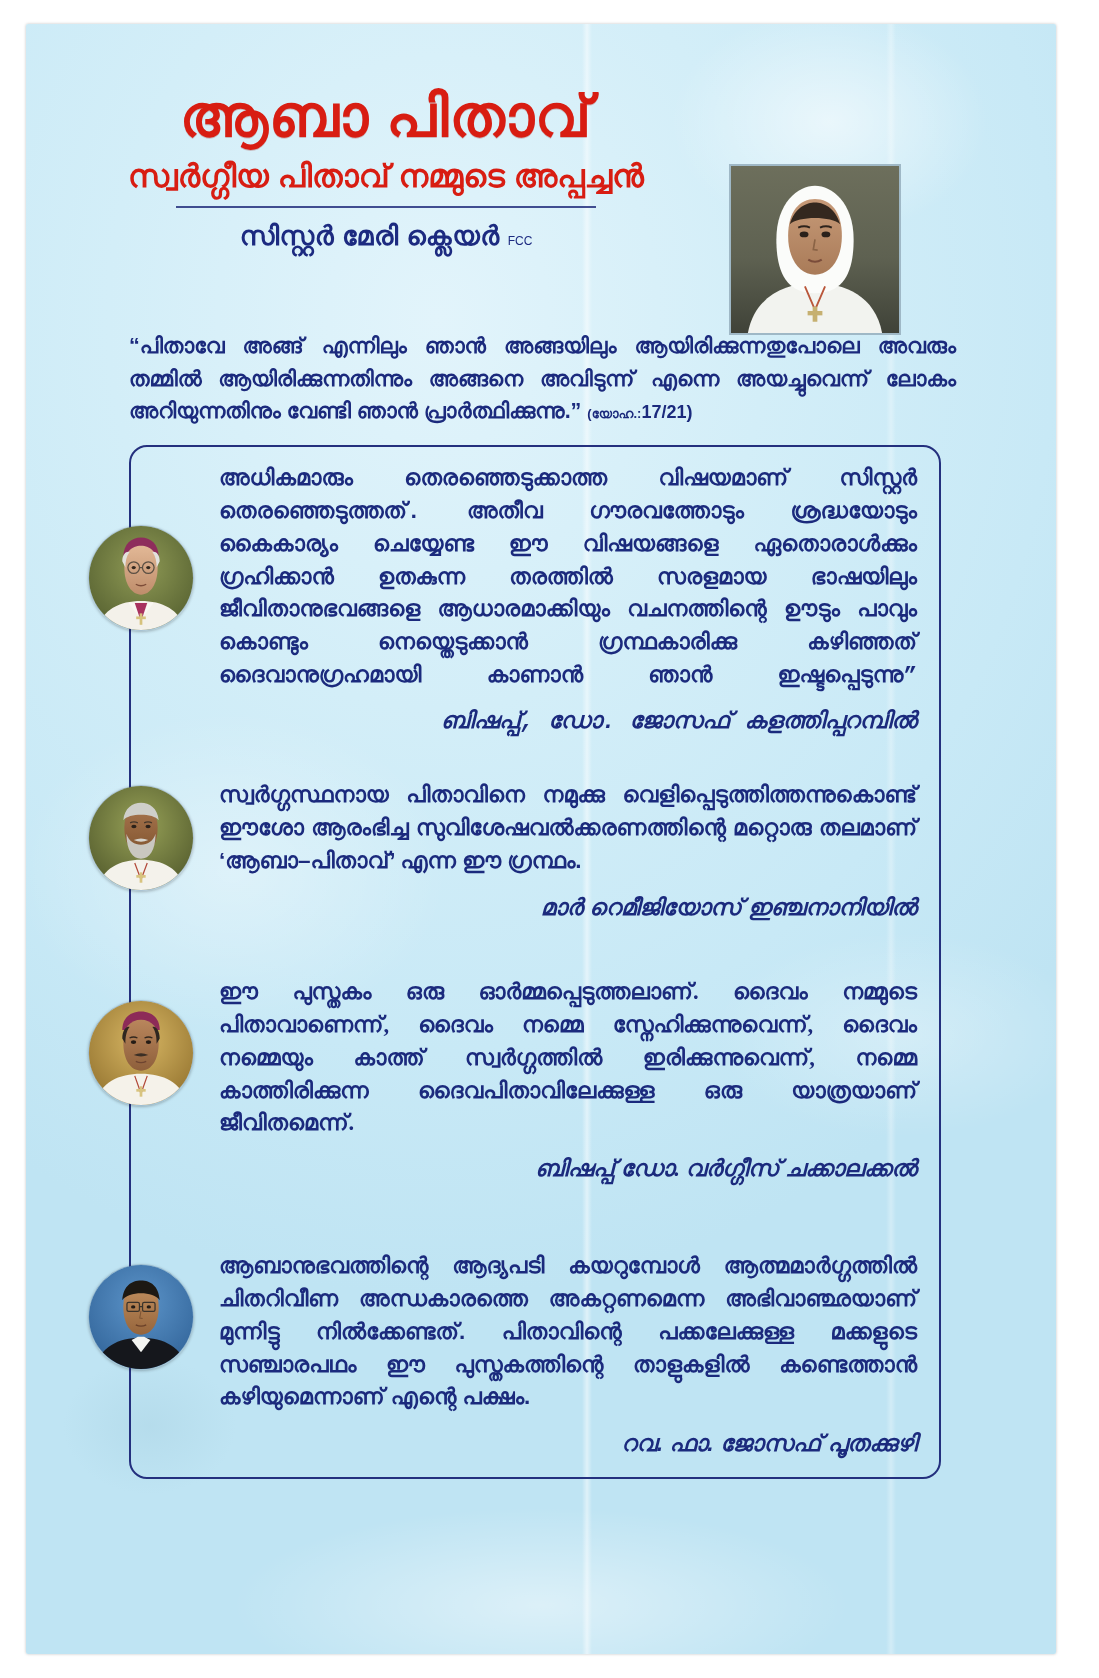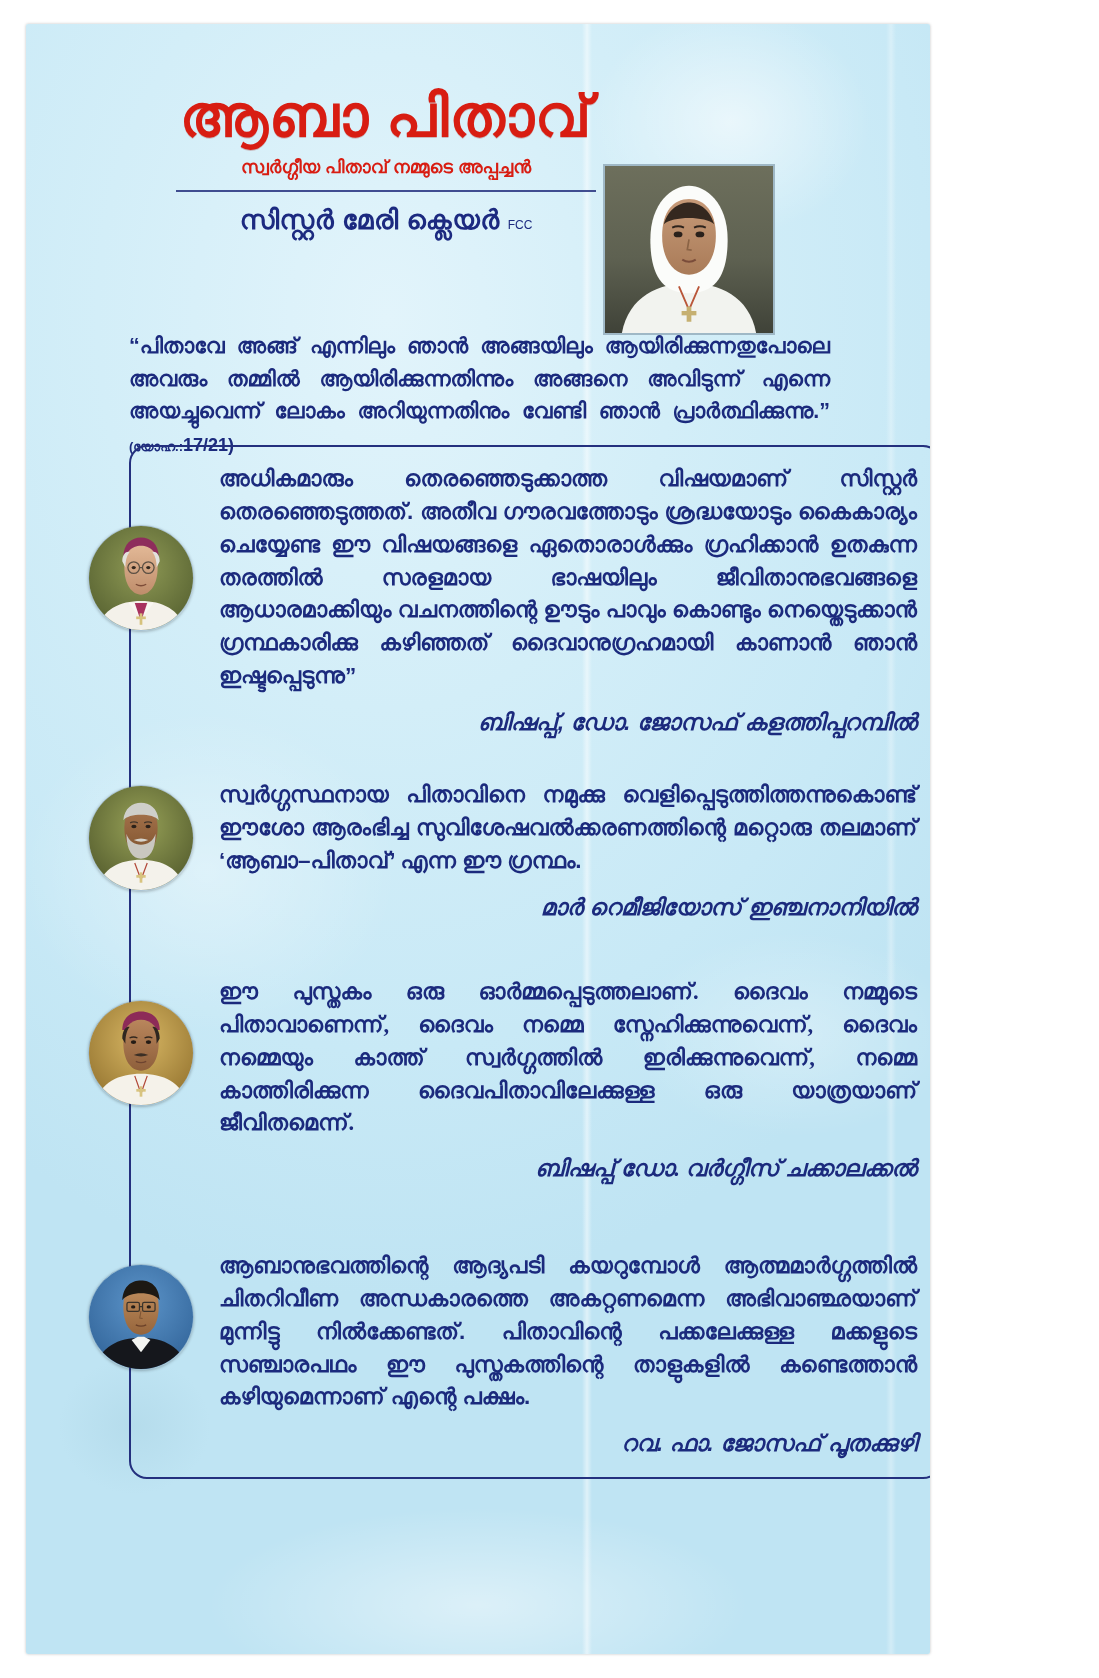--- a/index.html
+++ b/index.html
@@ -17,21 +17,21 @@
     height: 1678px;
     background: #ffffff;
     overflow: hidden;
   }
 
   
   .cover {
     position: absolute;
     left: 26px;
     top: 24px;
-    width: 904px;
+    width: 1030px;
     height: 1630px;
     background:
       radial-gradient(ellipse 80% 60% at 40% 18%, #e2f4fb 0%, #d3eef8 40%, #c8e9f6 75%, #bfe4f3 100%),
       linear-gradient(180deg, #d8f1fa 0%, #cdecf8 30%, #c9eaf7 60%, #bfe3f2 100%);
     box-shadow: 0 0 3px rgba(0,0,0,.25);
     border-radius: 2px;
     overflow: hidden;
   }
   
   .cover::before {
@@ -76,21 +76,21 @@
     color: #d81d12;
     font-size: 58px;
     font-weight: bold;
     letter-spacing: 1px;
     line-height: 1.12;
     text-shadow: 0 1px 0 rgba(150,20,10,.25);
     white-space: nowrap;
   }
   .book-subtitle {
     color: #d81d12;
-    font-size: 18px;
+    font-size: 32px;
     font-weight: bold;
     margin-top: 8px;
     line-height: 1.2;
     white-space: nowrap;
   }
   .title-rule {
     margin: 11px auto 0 auto;
     width: 420px;
     height: 2px;
     background: #24307e;
@@ -255,21 +255,21 @@
       </div>
     </div>
 
     <div class="scripture">
       <span>“പിതാവേ അങ്ങ് എന്നിലും ഞാൻ അങ്ങയിലും ആയിരിക്കുന്നതുപോലെ അവരും തമ്മിൽ ആയിരിക്കുന്നതിന്നും അങ്ങനെ അവിടുന്ന് എന്നെ അയച്ചുവെന്ന് ലോകം അറിയുന്നതിനും വേണ്ടി ഞാൻ പ്രാർത്ഥിക്കുന്നു.”</span>
       <span class="verse-ref">(യോഹ.:</span><span class="verse-num">17/21)</span>
     </div>
 
     <div class="endorsements">
 
-      <div class="blurb" style="top:16px;">
+      <div class="blurb" style="top:16px;font-family:Liberation Mono, monospace;">
         <div class="portrait" style="top:62px;">
           <svg viewBox="0 0 100 100" preserveAspectRatio="xMidYMid slice">
             <defs>
               <radialGradient id="bg1" cx="50%" cy="40%" r="75%">
                 <stop offset="0%" stop-color="#8f9a55"></stop>
                 <stop offset="100%" stop-color="#4f5a2c"></stop>
               </radialGradient>
               <linearGradient id="sk1" x1="0" y1="0" x2="0" y2="1">
                 <stop offset="0%" stop-color="#e2b896"></stop>
                 <stop offset="100%" stop-color="#bf8d6b"></stop>

